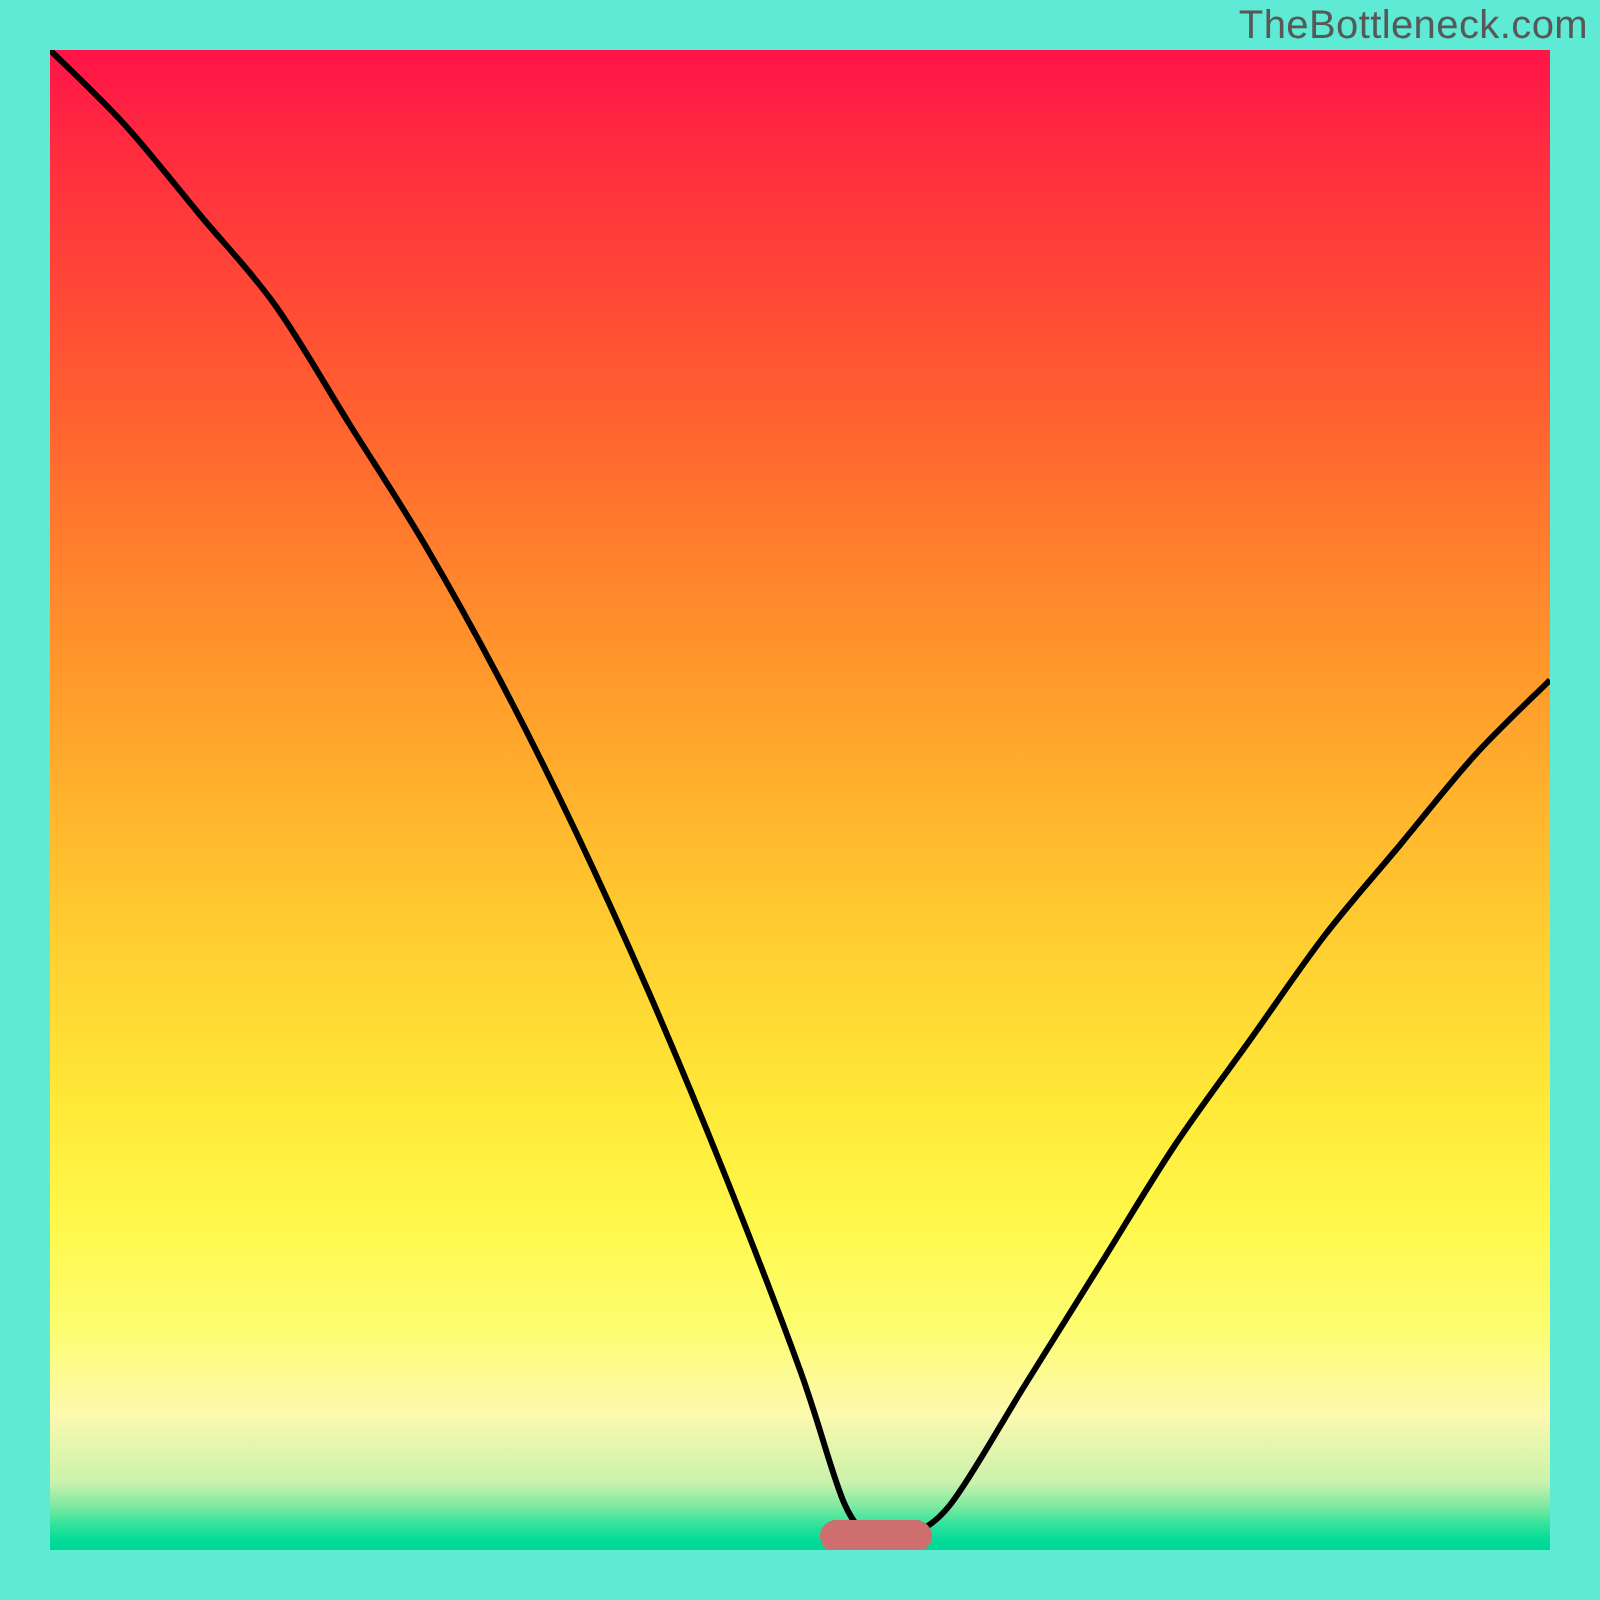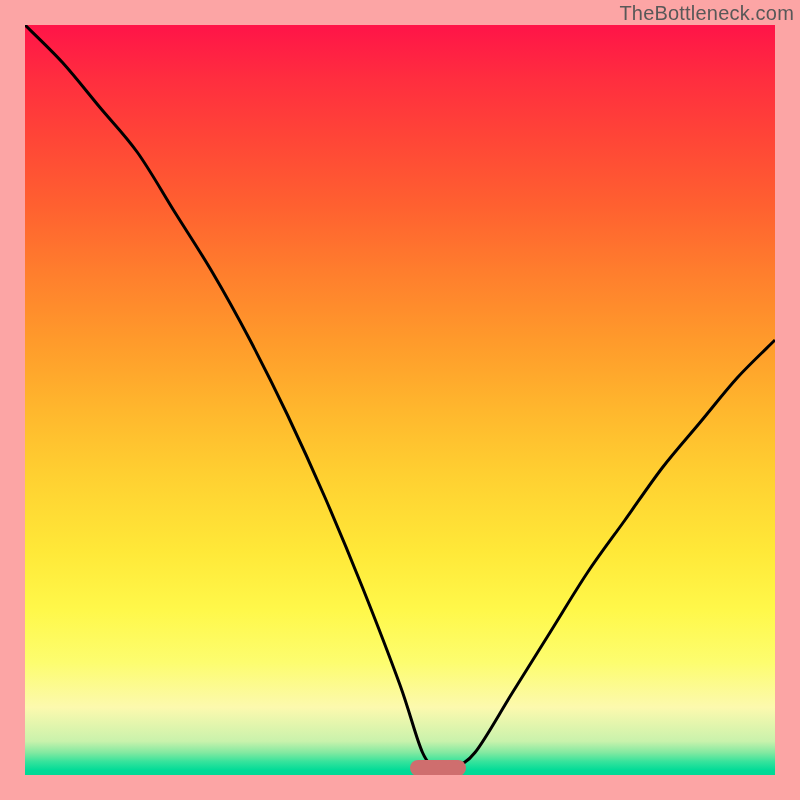--- a/index.html
+++ b/index.html
@@ -1,16 +1,16 @@
 <!DOCTYPE html>
 <html><head>
 <meta charset="utf-8">
 <style>
 html,body{margin:0;padding:0;width:800px;height:800px;overflow:hidden;background:#000;font-family:Arial,Helvetica,sans-serif}
-.outer{position:relative;width:800px;height:800px;background:#fca5a5}
+.outer{position:relative;width:800px;height:800px;background:#5eead4}
 .chart{position:absolute;left:25px;top:25px;width:750px;height:750px;overflow:hidden}
 .gradient{position:absolute;inset:0;background:linear-gradient(to bottom,
   #ff1448 0%,
   #ff2d3f 7%,
   #ff4537 15%,
   #ff6030 24%,
   #ff7e2d 33%,
   #ff9a2b 42%,
   #ffb62d 51%,
   #ffd031 60%,

